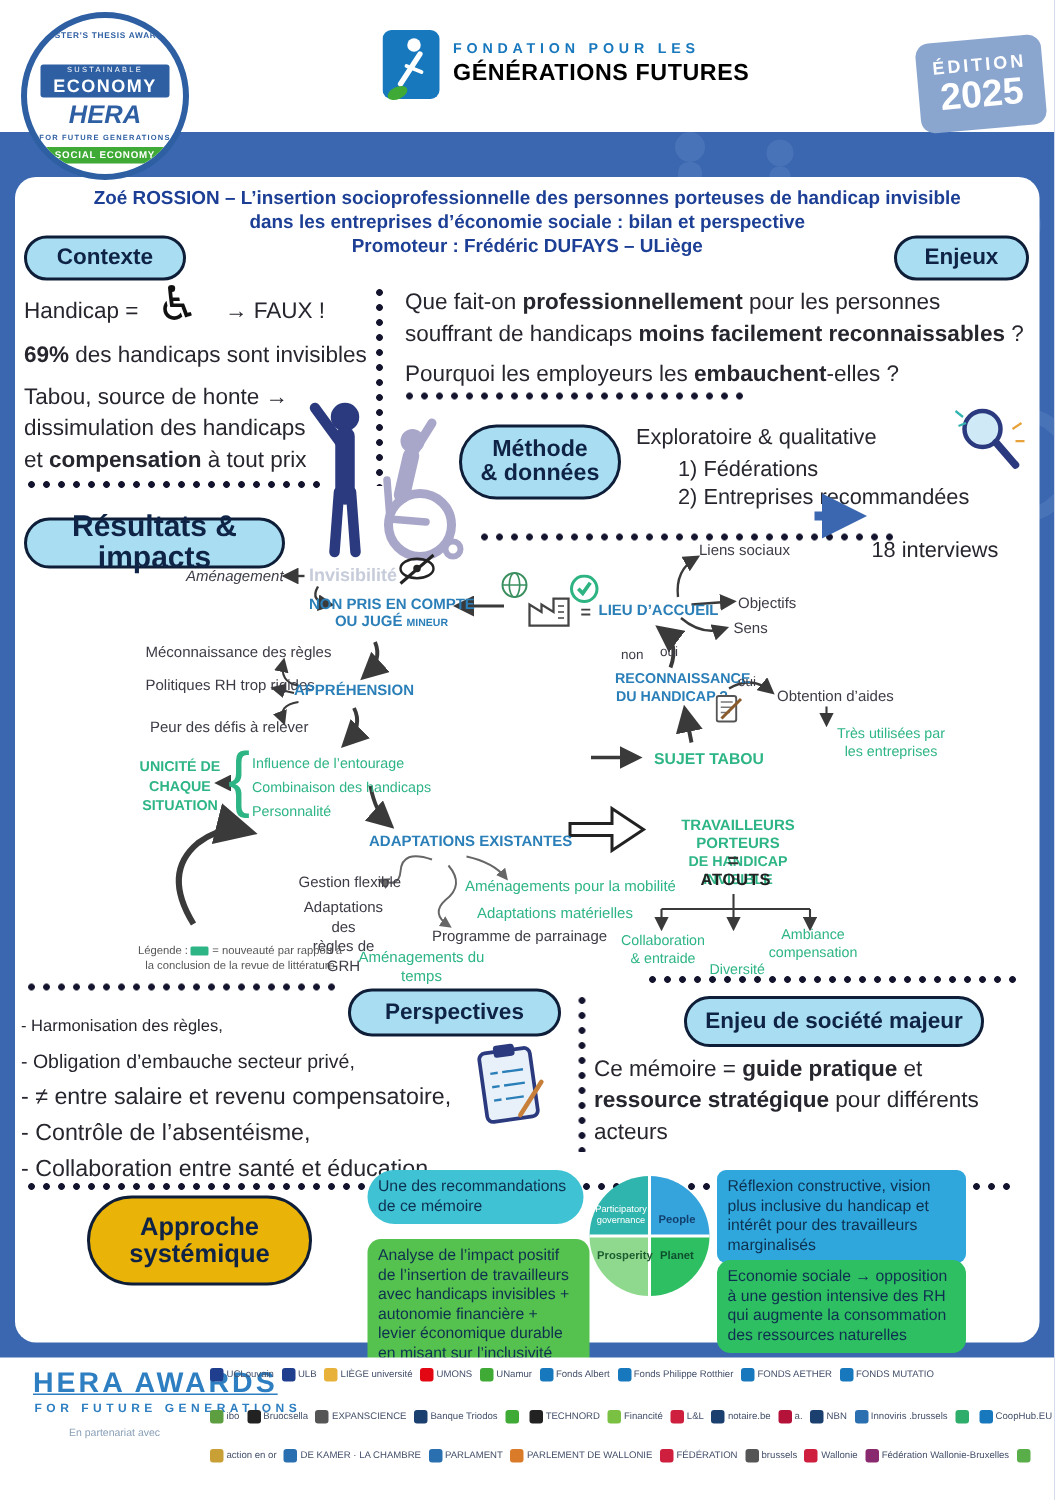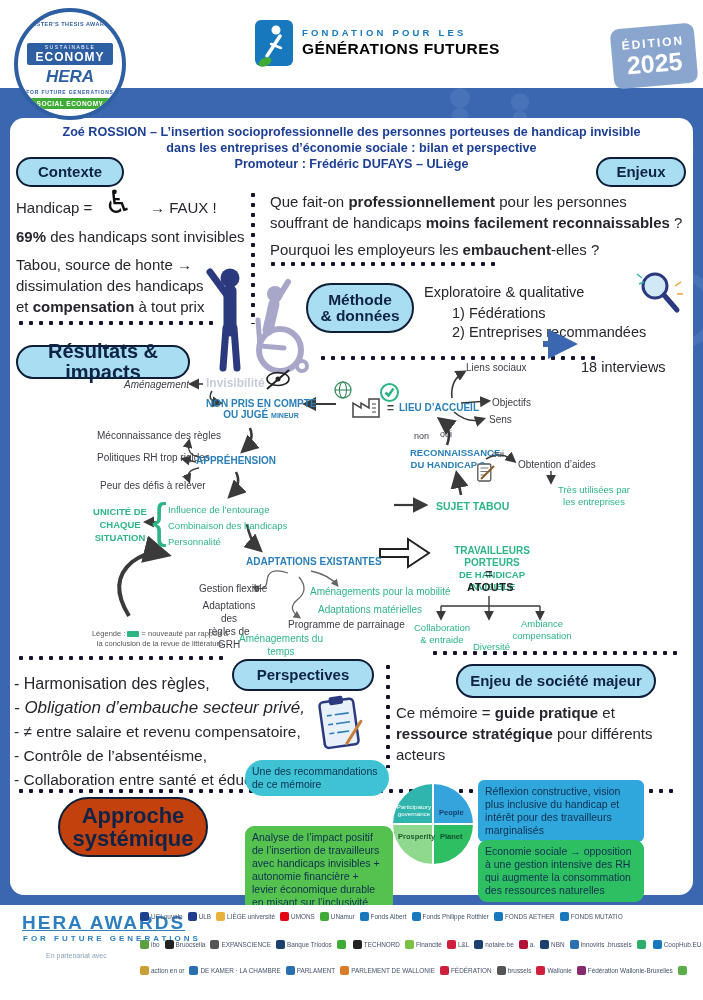--- a/index.html
+++ b/index.html
@@ -301,46 +301,46 @@
   <div class="a legend" style="left:80px;top:629px;width:160px;">
     <div><span>Légende :</span> <span class="sw"></span> <span>= nouveauté par rapport à</span></div>
     <div>la conclusion de la revue de littérature</div>
   </div>
 
   <div class="dots-h" style="left:430px;top:650px;width:250px;"></div>
   <div class="dots-h" style="left:16px;top:655px;width:212px;"></div>
 
   <div class="pill" style="left:232px;top:659px;width:138px;height:28px;font-size:15px;">Perspectives</div>
   <div class="a" style="left:14px;top:672px;width:360px;">
-      <div class="nw" style="font-size:16px;line-height:24px;color:#26262e;">- Harmonisation des règles,</div>
-      <div class="nw" style="font-size:17px;line-height:24px;color:#26262e;font-style:italic;">- Obligation d’embauche secteur privé,</div>
+      <div class="nw" style="font-size:11px;line-height:24px;color:#26262e;">- Harmonisation des règles,</div>
+      <div class="nw" style="font-size:13px;line-height:24px;color:#26262e;">- Obligation d’embauche secteur privé,</div>
       <div class="nw" style="font-size:15.5px;line-height:24px;color:#26262e;">- ≠ entre salaire et revenu compensatoire,</div>
       <div class="nw" style="font-size:15.5px;line-height:24px;color:#26262e;">- Contrôle de l’absentéisme,</div>
       <div class="nw" style="font-size:15.5px;line-height:24px;color:#26262e;">- Collaboration entre santé et éducation</div>
     </div>
   <svg class="a" style="left:316px;top:694px;transform:rotate(-8deg);" width="50" height="58">
     <rect x="6" y="6" width="34" height="46" rx="4" fill="#e8f1fa" stroke="#2b3a7e" stroke-width="2.5"></rect>
     <rect x="16" y="2" width="14" height="8" rx="2" fill="#2b3a7e"></rect>
     <g stroke="#2b7fb8" stroke-width="1.6">
         <path d="M12 20 h5 M20 20 h14 M12 29 h5 M20 29 h14 M12 38 h5 M20 38 h12"></path>
       </g>
     <path d="M28 50 L45 30" stroke="#c77f3a" stroke-width="3" stroke-linecap="round"></path>
   </svg>
   <div class="dots-v" style="left:385px;top:662px;height:106px;"></div>
 
   <div class="pill" style="left:456px;top:664px;width:196px;height:30px;font-size:15px;">Enjeu de société majeur</div>
   <div class="a t15" style="left:396px;top:702px;width:292px;"><span>Ce mémoire = </span><b>guide pratique</b><span> et </span><b>ressource stratégique</b><span> pour différents acteurs</span></div>
 
   <div class="dots-h" style="left:16px;top:788px;width:662px;"></div>
 
-  <div class="pill" style="left:58px;top:797px;width:146px;height:56px;font-size:22px;border-radius:34px;background:#c2410c;">
+  <div class="pill" style="left:58px;top:797px;width:146px;height:56px;font-size:17px;border-radius:34px;background:#eab308;">
     <span>Approche</span>
     <span>systémique</span>
   </div>
-  <div class="box" style="left:245px;top:760px;width:130px;background:#3fc3d4;border-radius:18px;">Une des recommandations de ce mémoire</div>
+  <div class="box" style="left:245px;top:780px;width:130px;background:#3fc3d4;border-radius:18px;">Une des recommandations de ce mémoire</div>
   <div class="box" style="left:245px;top:826px;width:134px;background:#55c14e;border-radius:9px;">Analyse de l’impact positif de l’insertion de travailleurs avec handicaps invisibles + autonomie financière + levier économique durable en misant sur l’inclusivité</div>
   <div class="pie"></div>
   <div class="pieline-v"></div>
   <div class="pieline-h"></div>
   <div class="a ctr" style="left:395px;top:803px;width:38px;font-size:6.2px;color:#ffffff;line-height:7px;">Participatory governance</div>
   <div class="a nw" style="left:439px;top:808px;font-size:7.5px;font-weight:bold;color:#12406e;">People</div>
   <div class="a nw" style="left:398px;top:832px;font-size:7.5px;font-weight:bold;color:#1c5c2e;">Prosperity</div>
   <div class="a nw" style="left:440px;top:832px;font-size:7.5px;font-weight:bold;color:#0d4f2c;">Planet</div>
   <div class="box" style="left:478px;top:780px;width:152px;background:#2fa7dd;">Réflexion constructive, vision plus inclusive du handicap et intérêt pour des travailleurs marginalisés</div>
   <div class="box" style="left:478px;top:840px;width:152px;background:#2fbf63;border-radius:9px;">Economie sociale → opposition à une gestion intensive des RH qui augmente la consommation des ressources naturelles</div>

